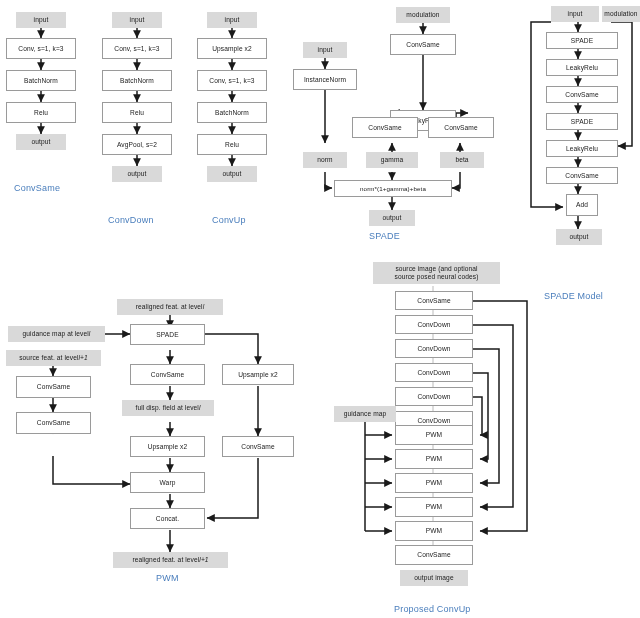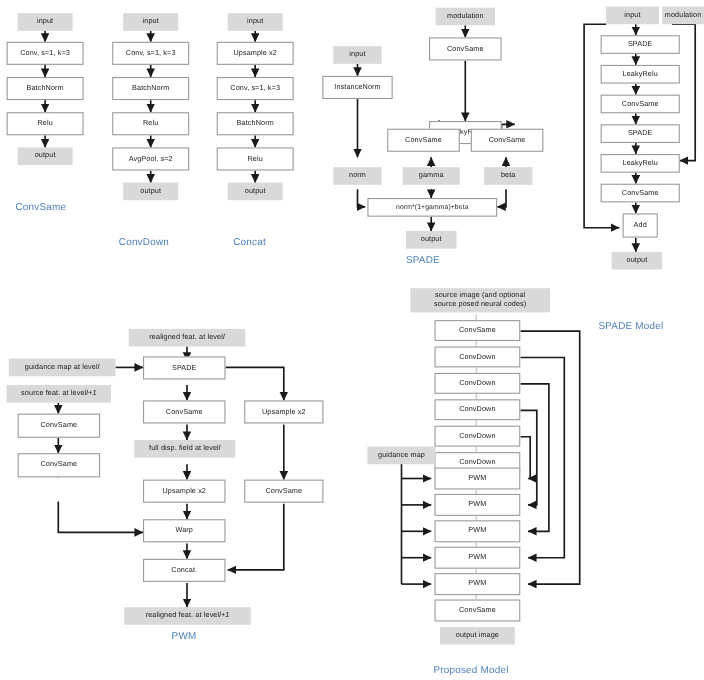--- a/index.html
+++ b/index.html
@@ -161,21 +161,21 @@
   <div class="node proc" style="left:102px;top:134px;width:70px;height:21px;">AvgPool, s=2</div>
   <div class="node io" style="left:112px;top:166px;width:50px;height:16px;">output</div>
   <div class="caption" style="left:108px;top:215px;">ConvDown</div>
 
   <div class="node io" style="left:207px;top:12px;width:50px;height:16px;">input</div>
   <div class="node proc" style="left:197px;top:38px;width:70px;height:21px;">Upsample x2</div>
   <div class="node proc" style="left:197px;top:70px;width:70px;height:21px;">Conv, s=1, k=3</div>
   <div class="node proc" style="left:197px;top:102px;width:70px;height:21px;">BatchNorm</div>
   <div class="node proc" style="left:197px;top:134px;width:70px;height:21px;">Relu</div>
   <div class="node io" style="left:207px;top:166px;width:50px;height:16px;">output</div>
-  <div class="caption" style="left:212px;top:215px;">Concat</div>
+  <div class="caption" style="left:212px;top:215px;">ConvUp</div>
 
   <div class="node io" style="left:303px;top:42px;width:44px;height:16px;">input</div>
   <div class="node io" style="left:396px;top:7px;width:54px;height:16px;">modulation</div>
   <div class="node proc" style="left:293px;top:69px;width:64px;height:21px;">InstanceNorm</div>
   <div class="node proc" style="left:390px;top:34px;width:66px;height:21px;">ConvSame</div>
   <div class="node proc" style="left:390px;top:110px;width:66px;height:21px;">LeakyRelu</div>
   <div class="node proc" style="left:352px;top:117px;width:66px;height:21px;">ConvSame</div>
   <div class="node proc" style="left:428px;top:117px;width:66px;height:21px;">ConvSame</div>
   <div class="node io" style="left:303px;top:152px;width:44px;height:16px;">norm</div>
   <div class="node io" style="left:366px;top:152px;width:52px;height:16px;">gamma</div>
@@ -238,15 +238,15 @@
   <div class="node proc" style="left:395px;top:449px;width:78px;height:20px;">PWM</div>
   <div class="node proc" style="left:395px;top:473px;width:78px;height:20px;">PWM</div>
   <div class="node proc" style="left:395px;top:497px;width:78px;height:20px;">PWM</div>
   <div class="node proc" style="left:395px;top:521px;width:78px;height:20px;">PWM</div>
   <div class="node proc" style="left:395px;top:545px;width:78px;height:20px;">ConvSame</div>
 
   <div class="node io" style="left:400px;top:570px;width:68px;height:16px;">output image</div>
 
   <div class="node io" style="left:334px;top:406px;width:62px;height:16px;">guidance map</div>
 
-  <div class="caption" style="left:394px;top:604px;">Proposed Model</div>
+  <div class="caption" style="left:394px;top:604px;">Proposed ConvUp</div>
 
 </div>
 
 </body></html>

